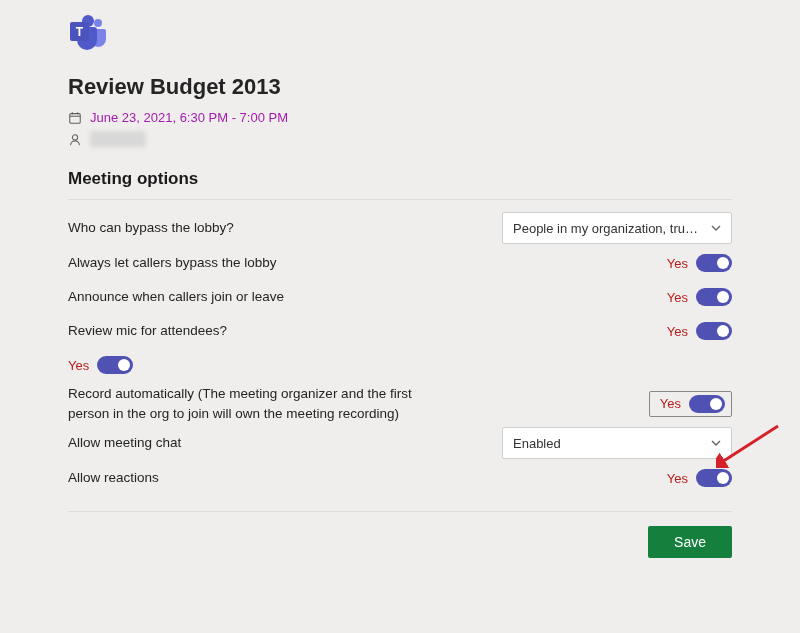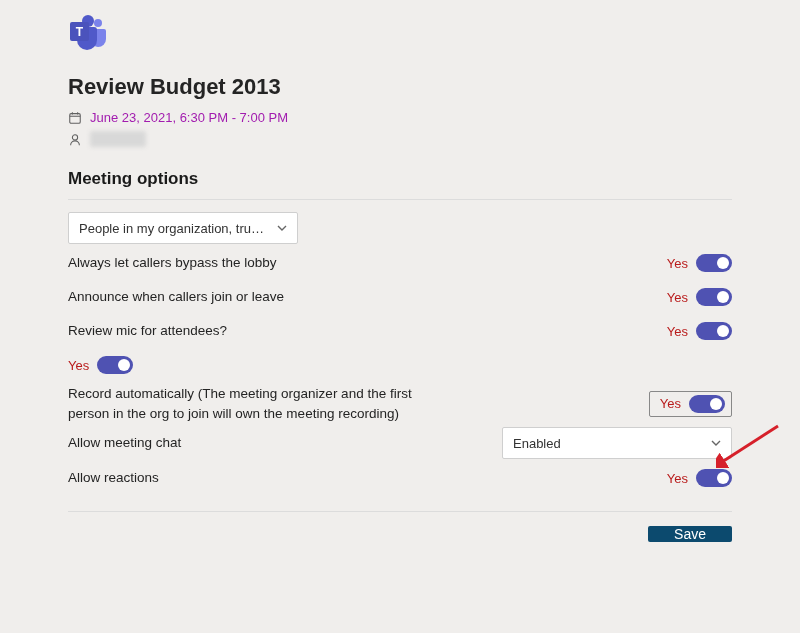--- a/index.html
+++ b/index.html
@@ -135,24 +135,24 @@
       border: none;
       border-top: 1px solid #dcdcdc;
       margin-top: 16px;
       margin-bottom: 14px;
     }
     .footer {
       display: flex;
       justify-content: flex-end;
     }
     .save-btn {
-      background: #0c4a6e;
+      background: #15803d;
       color: #fff;
       border: none;
-      padding: 0 26px;
+      padding: 8px 26px;
       font-size: 14px;
       cursor: pointer;
       border-radius: 2px;
     }
     .arrow-annotation {
       position: absolute;
       left: 716px;
       top: 418px;
       pointer-events: none;
     }
@@ -193,20 +193,21 @@
         <path d="M3 14 a5 5 0 0 1 10 0"></path>
       </svg>
     </span>
     <span class="organizer-redacted"></span>
   </div>
 
   <h2 class="section-title">Meeting options</h2>
   <hr class="divider">
 
   <div class="option-row">
+    <span class="option-label">Who can bypass the lobby?</span>
     <div class="select-box">
       <span class="select-text">People in my organization, truste…</span>
       <span class="chevron">
         <svg width="10" height="10" viewBox="0 0 10 10">
             <path d="M1 3 L5 7 L9 3" fill="none" stroke="#666" stroke-width="1.4"></path>
           </svg>
       </span>
     </div>
   </div>
 

